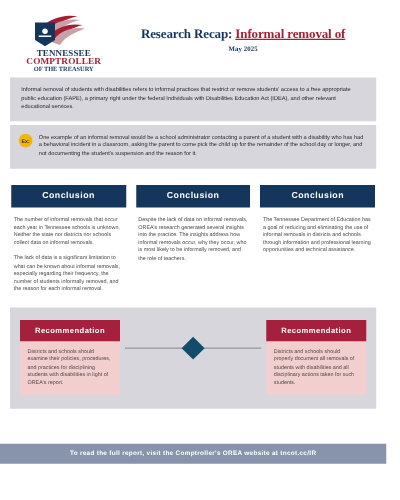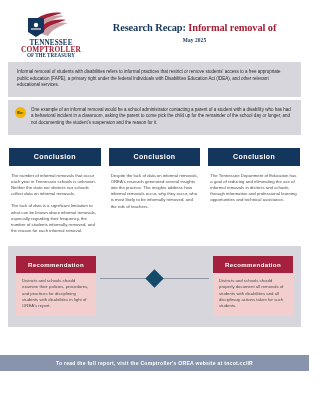--- a/index.html
+++ b/index.html
@@ -46,21 +46,21 @@
     padding-left: 2px;
   }
   .title-line {
     font-family: "Liberation Serif", serif;
     font-weight: bold;
     font-size: 10.4px;
     line-height: 12.4px;
     letter-spacing: -0.1px;
   }
   .t-navy { color: #14365c; }
-  .t-red  { color: #a41e35; }
+  .t-red  { color: #a41e35; text-decoration: underline; }
   .subtitle {
     font-family: "Liberation Serif", serif;
     font-weight: bold;
     font-size: 5.4px;
     color: #14365c;
     margin-top: 3px;
     letter-spacing: 0.1px;
   }
 
   

